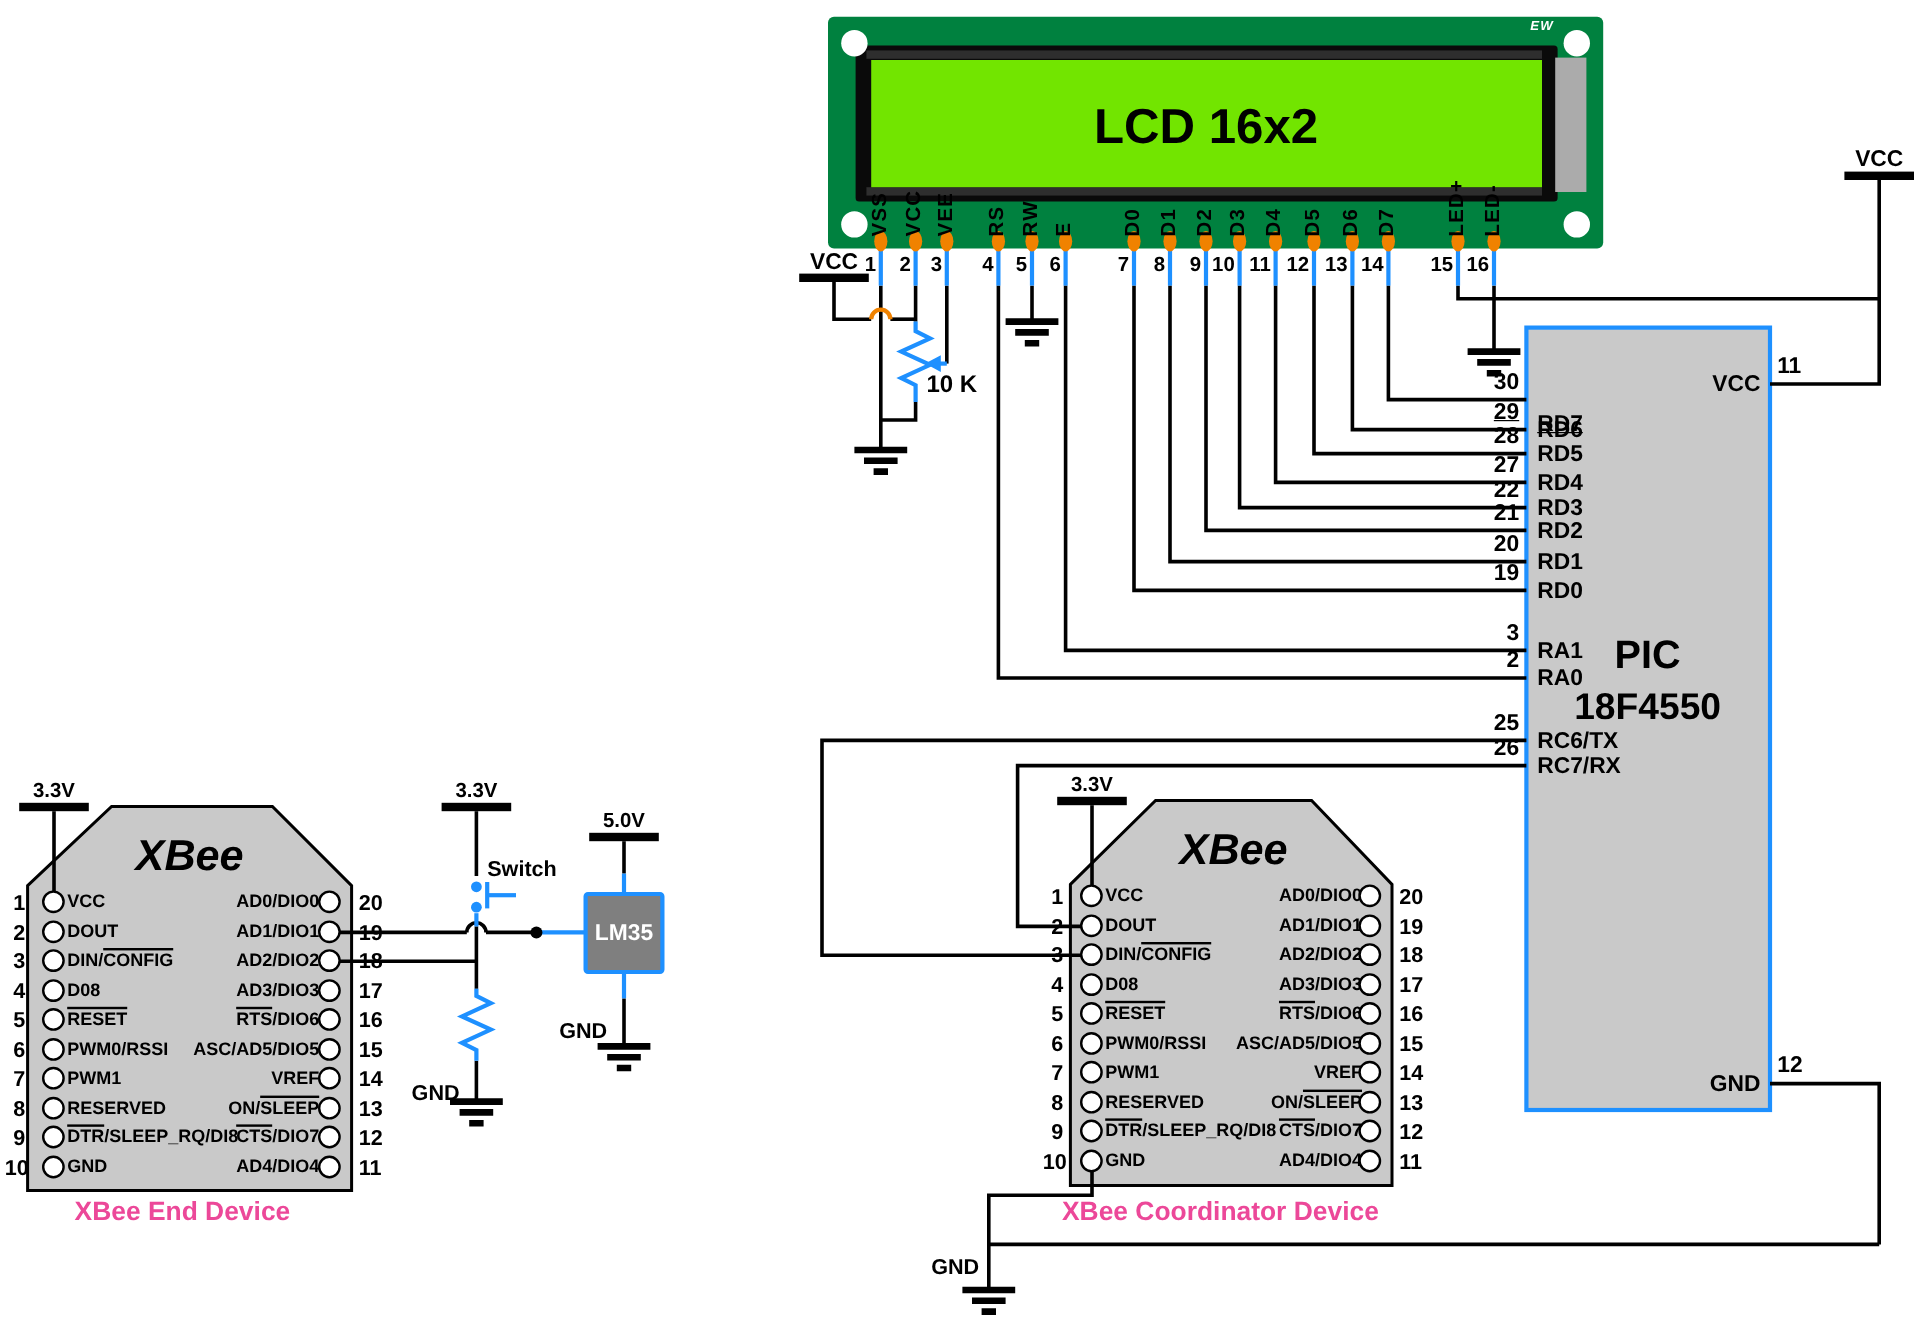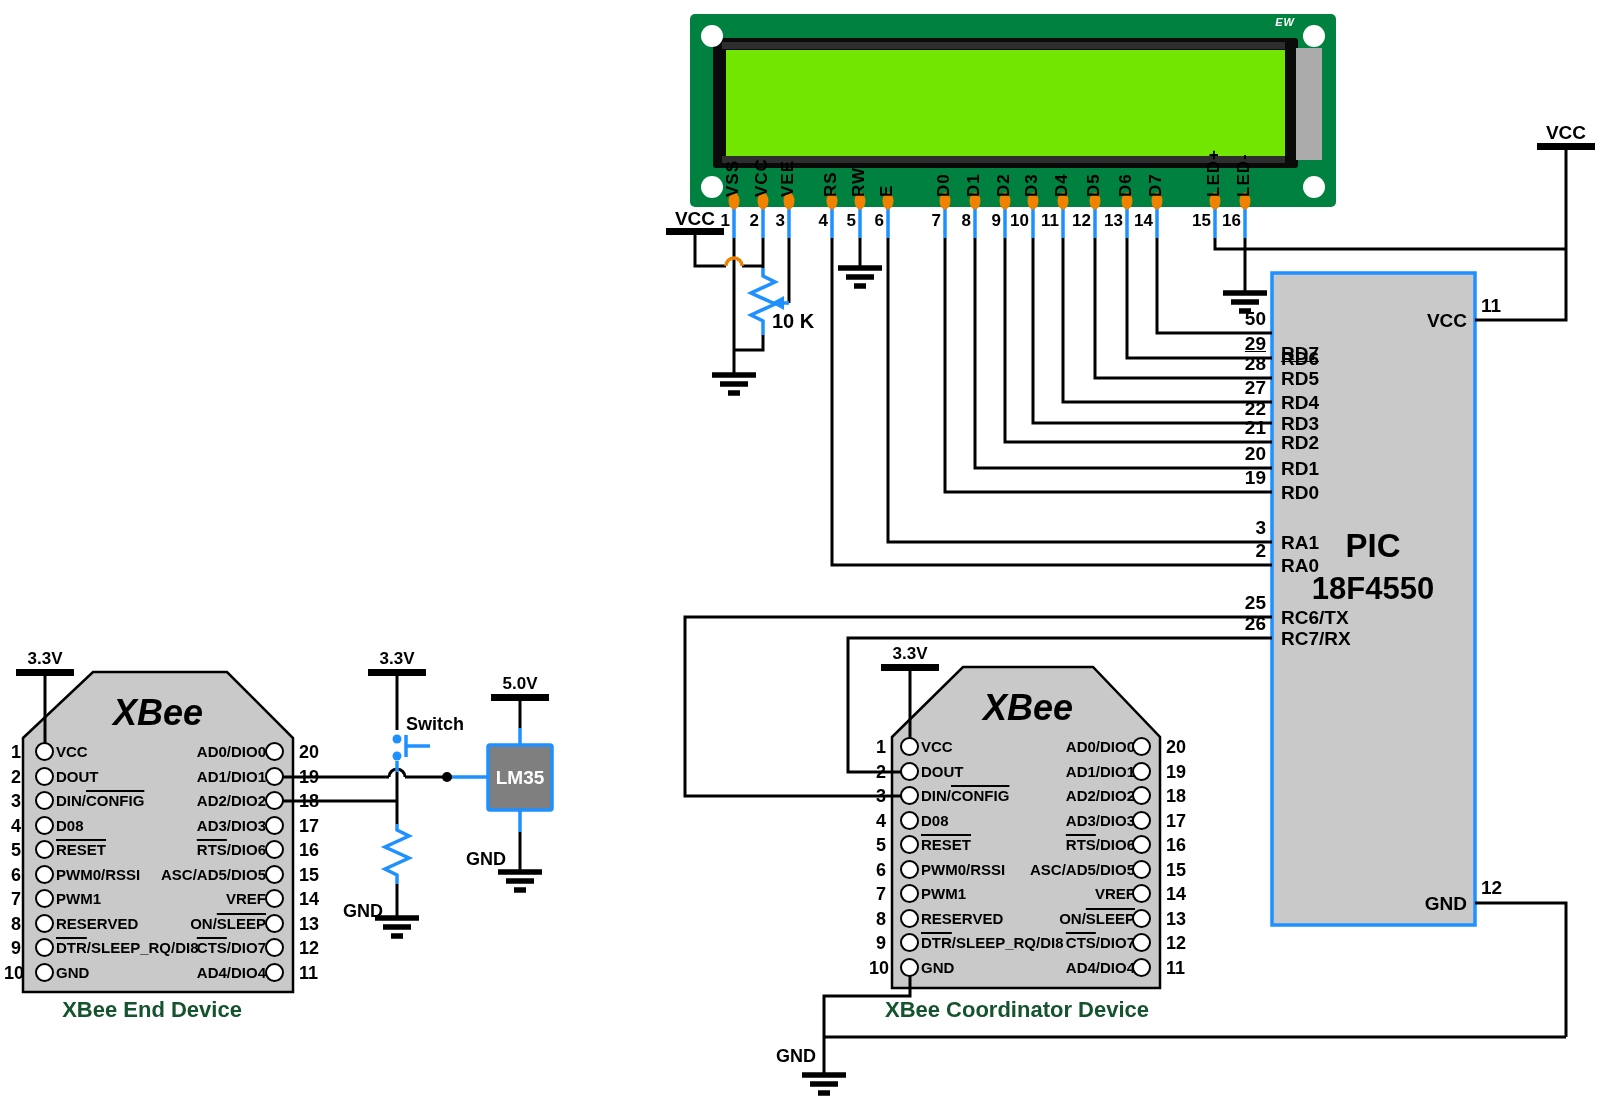--- a/index.html
+++ b/index.html
@@ -38,21 +38,21 @@
   .xc-l .pin-circle{left:31px;}
   .xc-r .pin-circle{left:267px;}
   .xrow .plab{position:absolute;top:1px;font:bold 15px/18px var(--f);white-space:nowrap;color:#000;}
   .xe-l .plab{left:52px;}
   .xe-r .plab{right:74px;}
   .xc-l .plab{left:52px;}
   .xc-r .plab{right:70px;}
   .ov{text-decoration:overline;text-decoration-thickness:2px;}
 
   .xbee-title{font:italic bold 36px var(--f);color:#000;white-space:nowrap;}
-  .caption{font:bold 22px var(--f);color:#14532d;white-space:nowrap;}
+  .caption{font:bold 22px var(--f);color:#ec4899;white-space:nowrap;}
 
   
   .pic-lab{position:absolute;left:1281px;font:bold 19px/19px var(--f);color:#000;white-space:nowrap;}
   .pic-num{position:absolute;left:1226px;width:40px;text-align:right;font:bold 19px/19px var(--f);color:#000;}
   .pic-rlab{position:absolute;left:1385px;width:82px;text-align:right;font:bold 19px/19px var(--f);color:#000;}
   .pic-rnum{position:absolute;left:1481px;font:bold 19px/19px var(--f);color:#000;}
   .pic-name{font:bold 33px var(--f);color:#000;white-space:nowrap;}
   .pic-name2{font:bold 31px var(--f);color:#000;white-space:nowrap;}
 
   .plabel{font:bold 19px var(--f);color:#000;white-space:nowrap;}
@@ -202,20 +202,21 @@
         <ellipse cx="1095" cy="201" rx="5.5" ry="8.5"></ellipse>
       <ellipse cx="1127" cy="201" rx="5.5" ry="8.5"></ellipse>
         <ellipse cx="1157" cy="201" rx="5.5" ry="8.5"></ellipse>
       <ellipse cx="1215" cy="201" rx="5.5" ry="8.5"></ellipse>
         <ellipse cx="1245" cy="201" rx="5.5" ry="8.5"></ellipse>
     </g>
   </svg>
 
   <div id="text-layer">
 
+    <div class="abs ctr lcd-title" style="left:1005px;top:82px;">LCD 16x2</div>
     <div class="abs lcd-logo" style="left:1268px;top:16px;text-align:center;">EW</div>
 
     <div class="abs" style="left:0;top:0;">
       <div class="lcdpin" style="left:734px">
           <div class="lcd-vlab">VSS</div>
           <div class="lcd-pnum">1</div>
         </div>
       <div class="lcdpin" style="left:763px">
           <div class="lcd-vlab">VCC</div>
           <div class="lcd-pnum">2</div>
@@ -287,21 +288,21 @@
     <div class="pic-lab" style="top:393px;">RD4</div>
     <div class="pic-lab" style="top:414px;">RD3</div>
     <div class="pic-lab" style="top:433px;">RD2</div>
     <div class="pic-lab" style="top:459px;">RD1</div>
     <div class="pic-lab" style="top:483px;">RD0</div>
     <div class="pic-lab" style="top:533px;">RA1</div>
     <div class="pic-lab" style="top:556px;">RA0</div>
     <div class="pic-lab" style="top:608px;">RC6/TX</div>
     <div class="pic-lab" style="top:629px;">RC7/RX</div>
 
-    <div class="pic-num" style="top:309px;">50</div>
+    <div class="pic-num" style="top:309px;">30</div>
     <div class="pic-num" style="top:334px;text-decoration:underline;">29</div>
     <div class="pic-num" style="top:354px;">28</div>
     <div class="pic-num" style="top:378px;">27</div>
     <div class="pic-num" style="top:399px;">22</div>
     <div class="pic-num" style="top:418px;">21</div>
     <div class="pic-num" style="top:444px;">20</div>
     <div class="pic-num" style="top:468px;">19</div>
     <div class="pic-num" style="top:518px;">3</div>
     <div class="pic-num" style="top:541px;">2</div>
     <div class="pic-num" style="top:593px;">25</div>

